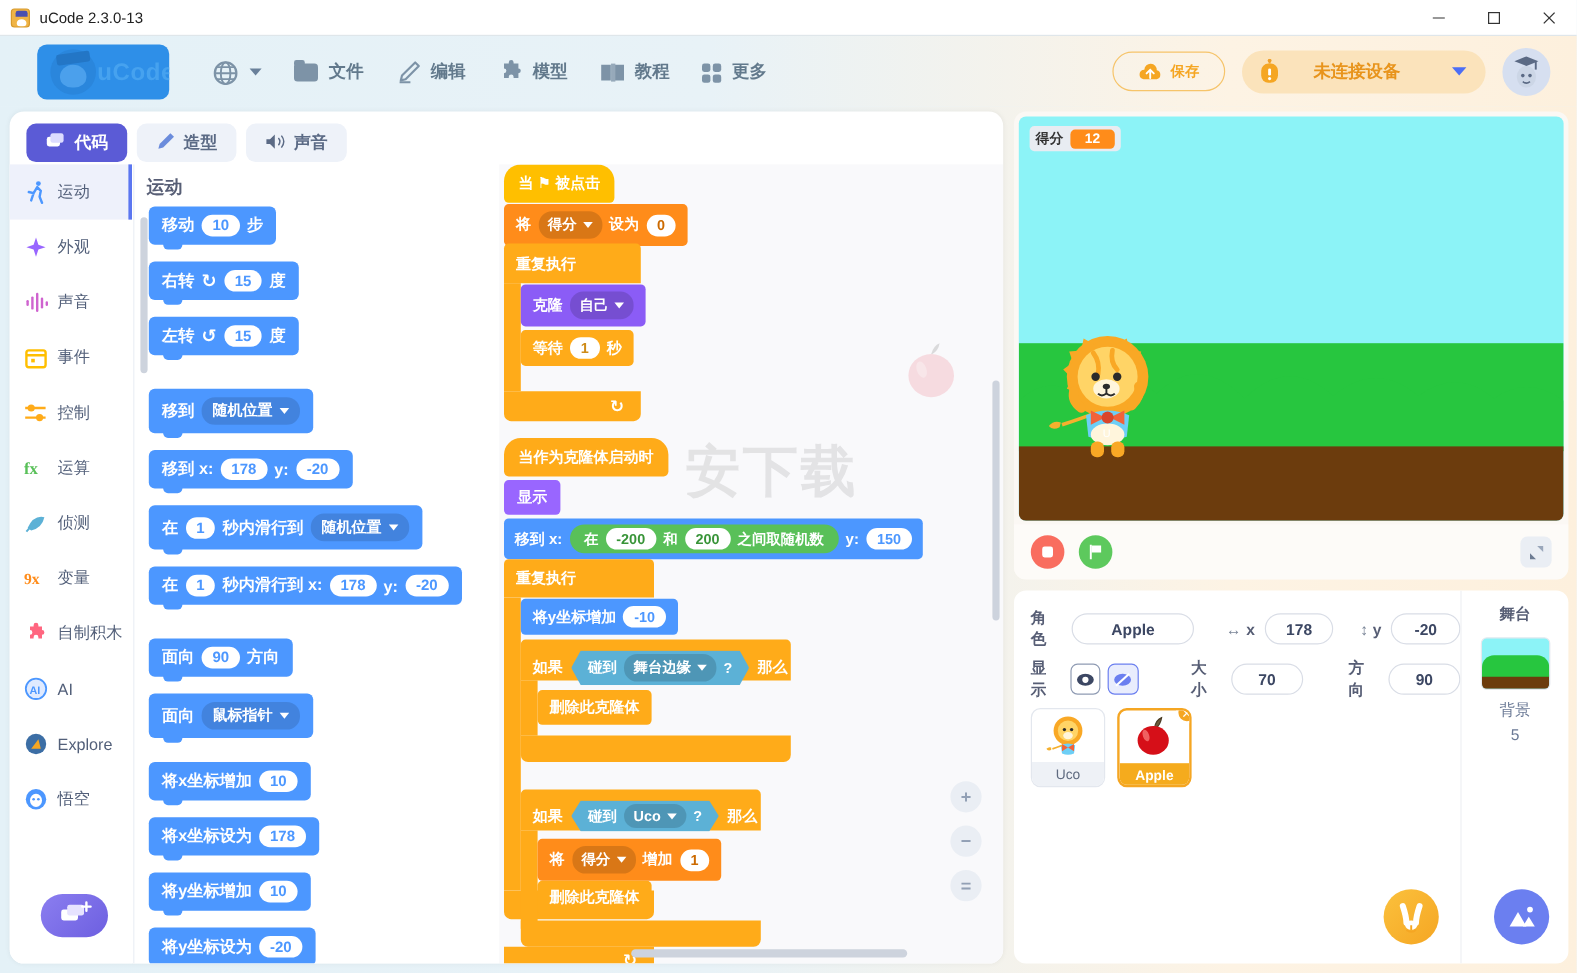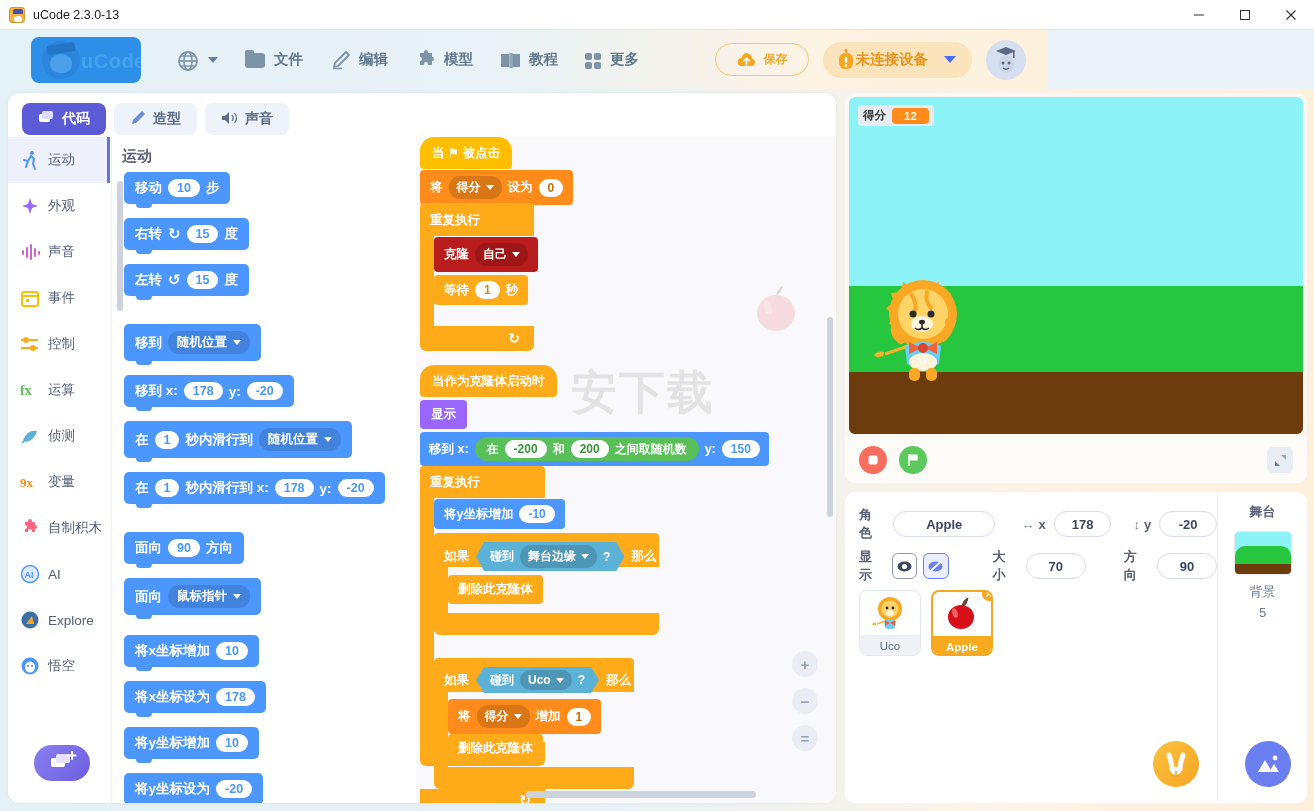--- a/index.html
+++ b/index.html
@@ -33,21 +33,21 @@
   .tb-title { margin-left:8px; font-size:12.5px; color:#202020; }
   .tb-buttons { margin-left:auto; display:flex; height:30px; }
   .tb-btn {
     width:46px; height:30px; display:flex; align-items:center; justify-content:center;
     font-size:13px; color:#3a3a3a;
   }
   .tb-btn svg { display:block; }
 
   
   .topnav {
-    position:absolute; left:0; top:30px; width:1048px; height:59px;
+    position:absolute; left:0; top:30px; width:1314px; height:59px;
     background: linear-gradient(90deg,#e4f1f7 0%, #e8f2f7 45%, #fdf3e4 78%, #fdf0dd 100%);
     display:flex; align-items:center;
   }
   .logo {
     width:110px; height:46px; margin-left:31px; border-radius:8px;
     background:#2e8fe8; position:relative; overflow:hidden;
     display:flex; align-items:center;
   }
   .logo-bear {
     position:absolute; left:11px; top:4px; width:38px; height:38px;
@@ -95,21 +95,21 @@
   .ic-grid i:nth-child(4){left:9px;top:10px}
 
   .nav-right { margin-left:auto; display:flex; align-items:center; gap:14px; margin-right:22px; }
   .btn-save {
     display:flex;align-items:center;gap:7px;
     border:1.5px solid #f6c46a; color:#f5a623; background:transparent;
     border-radius:20px; padding:7px 20px; font-size:12px; font-weight:bold; cursor:pointer;
   }
   .cloud-ic { width:21px;height:16px;position:relative; }
   .btn-device {
-    display:flex;align-items:center;gap:0;
+    display:flex;align-items:center;gap:27px;
     background:#fbe3bb; color:#e8941c; border:none; border-radius:20px;
     padding:7px 16px 7px 13px; font-size:14.5px; font-weight:bold; cursor:pointer;
   }
   .robot-ic { width:20px;height:22px;position:relative; }
   .dev-caret { width:0;height:0;border-left:6px solid transparent;border-right:6px solid transparent;
            border-top:7px solid #4c6ef5; margin-left:16px; }
   .avatar-btn {
     width:40px;height:40px;border-radius:50%;background:#d6dff0;position:relative;cursor:pointer;
   }
 
@@ -736,21 +736,21 @@
         </div>
 
         <div class="sb" style="left:4px; top:66px; width:114px; height:33px; background:#ffab19; border-radius:4px 4px 0 0;">
           <span style="position:absolute; left:10px; top:9px;">重复执行</span>
         </div>
         <div class="sb" style="left:4px; top:99px; width:14px; height:90px; background:#ffab19;"></div>
         <div class="sb" style="left:4px; top:189px; width:114px; height:25px; background:#ffab19; border-radius:0 0 6px 6px;">
           <span style="position:absolute; right:14px; top:4px; font-size:14px;">↻</span>
         </div>
 
-        <div class="sb stmt" style="left:18px; top:100px; background:#b91c1c; padding:6px 10px;">
+        <div class="sb stmt" style="left:18px; top:100px; background:#8b5cf6; padding:6px 10px;">
           <span>克隆</span>
           <span class="dropd">
               <span>自己</span>
               <i class="dc"></i>
             </span>
         </div>
 
         <div class="sb stmt" style="left:18px; top:138px; background:#ffab19; padding:6px 10px;">
           <span>等待</span>
           <span class="ovalw c">1</span>

